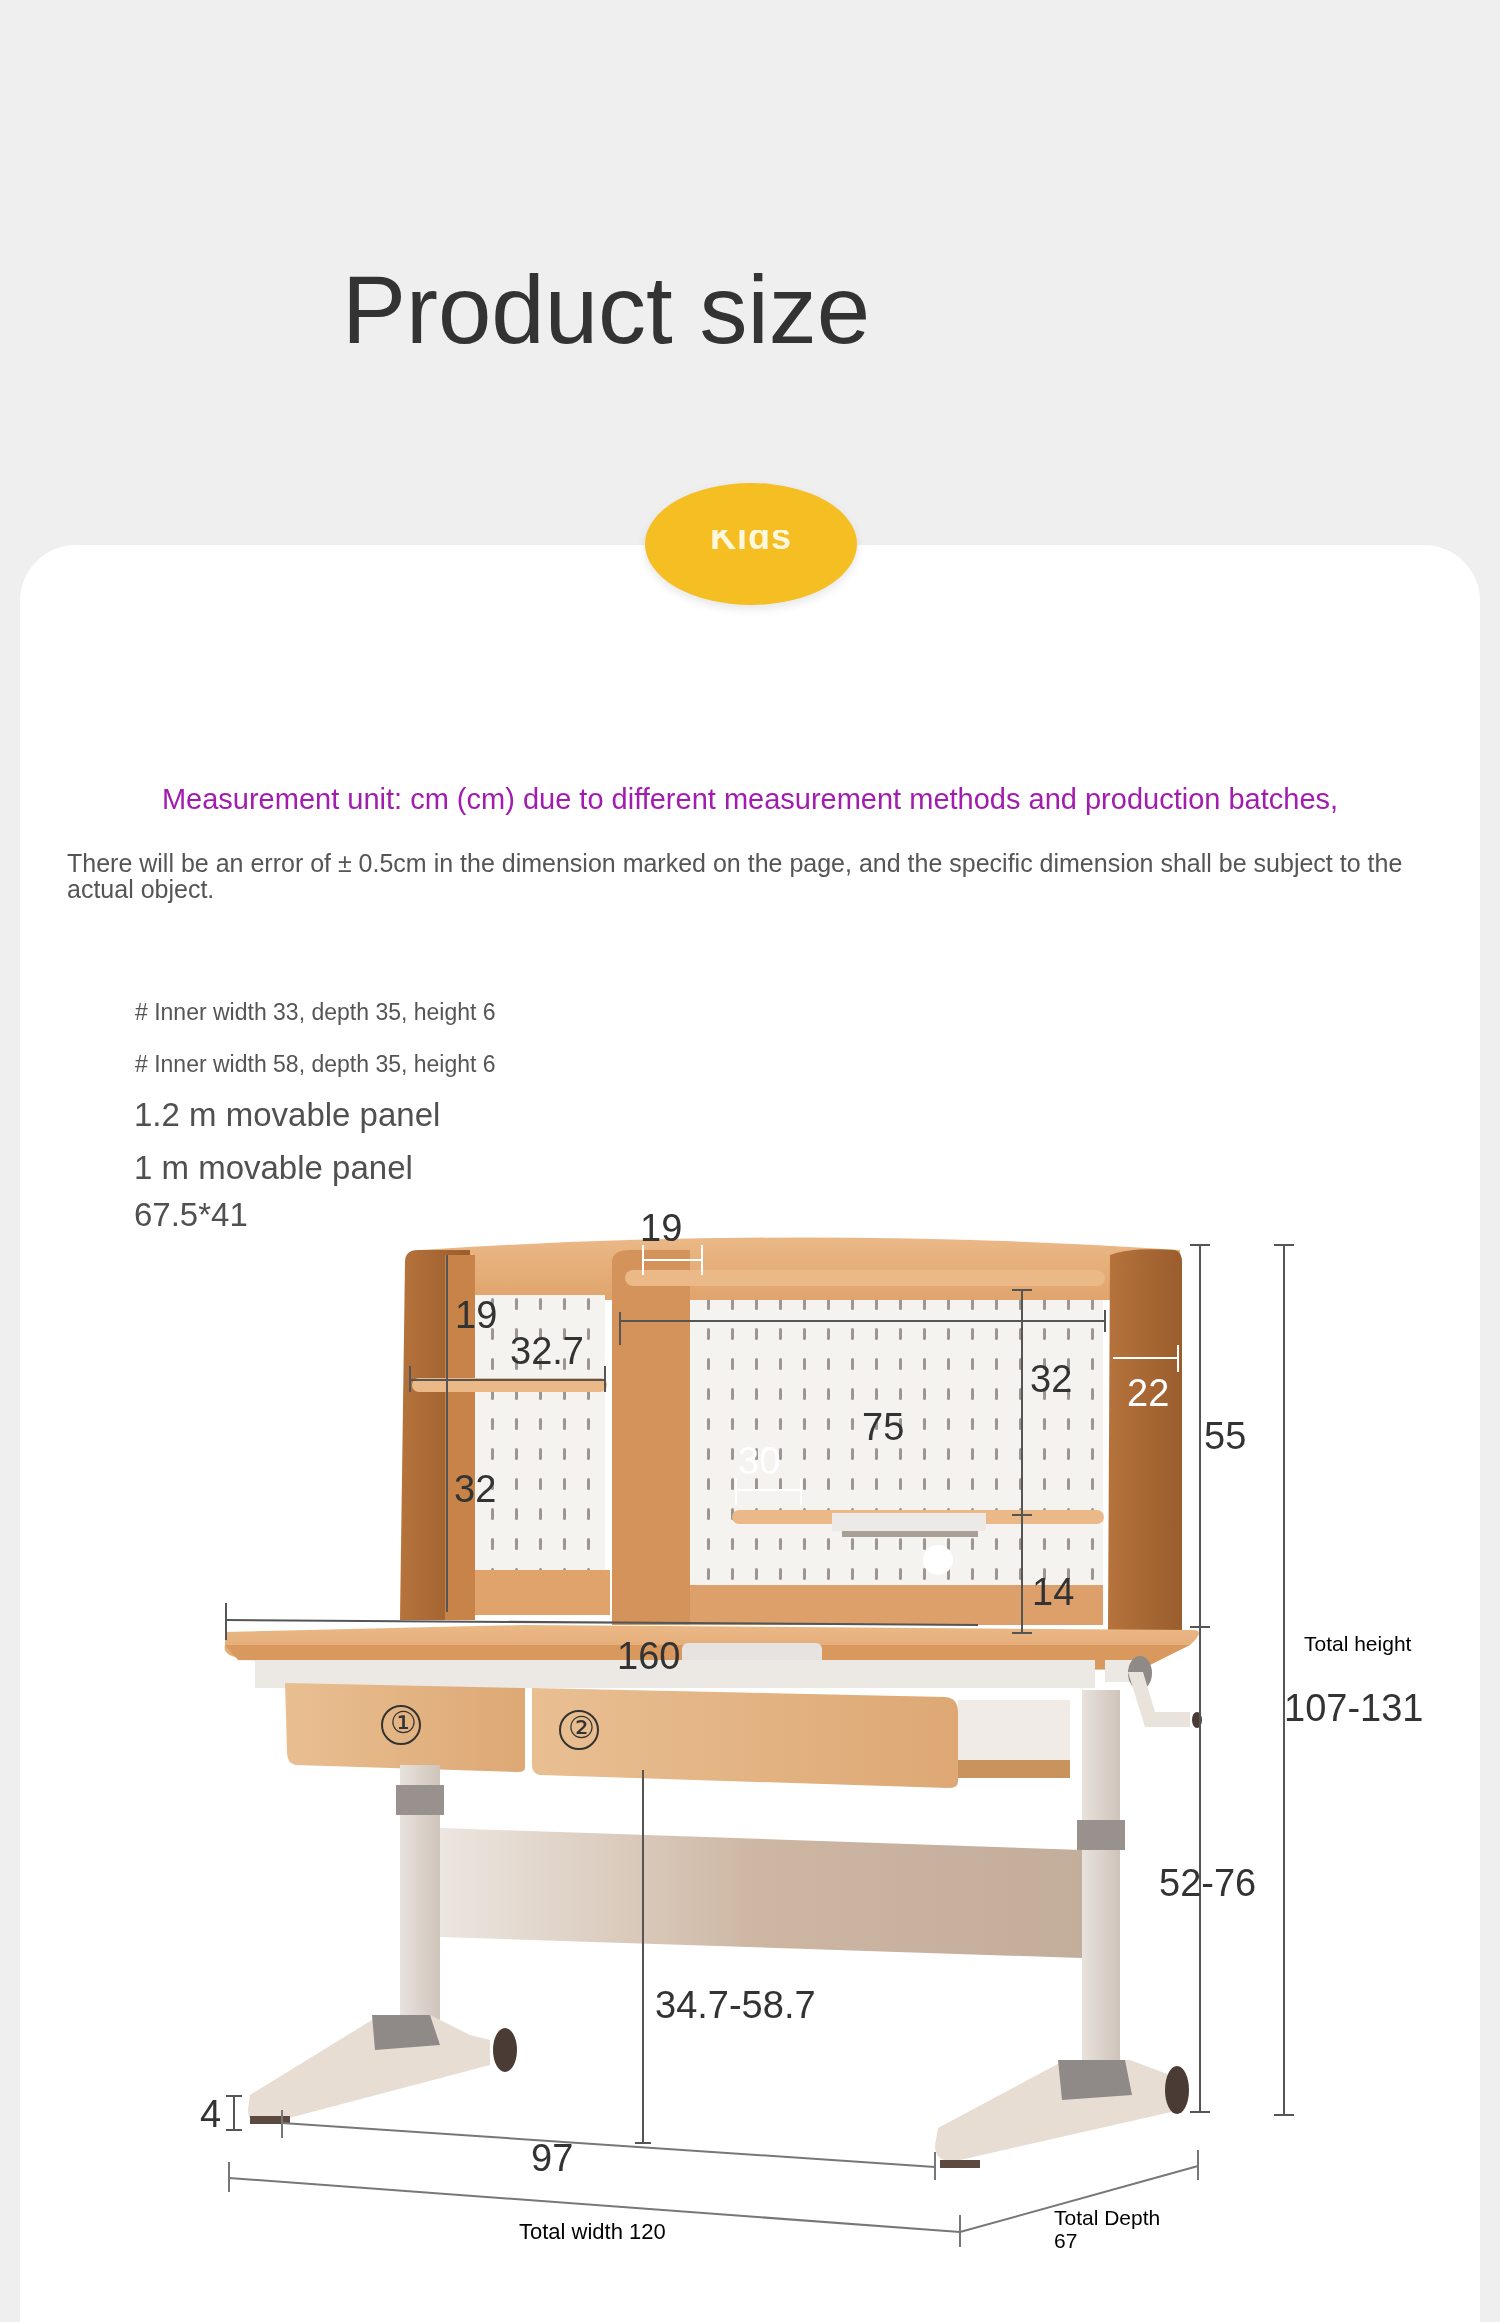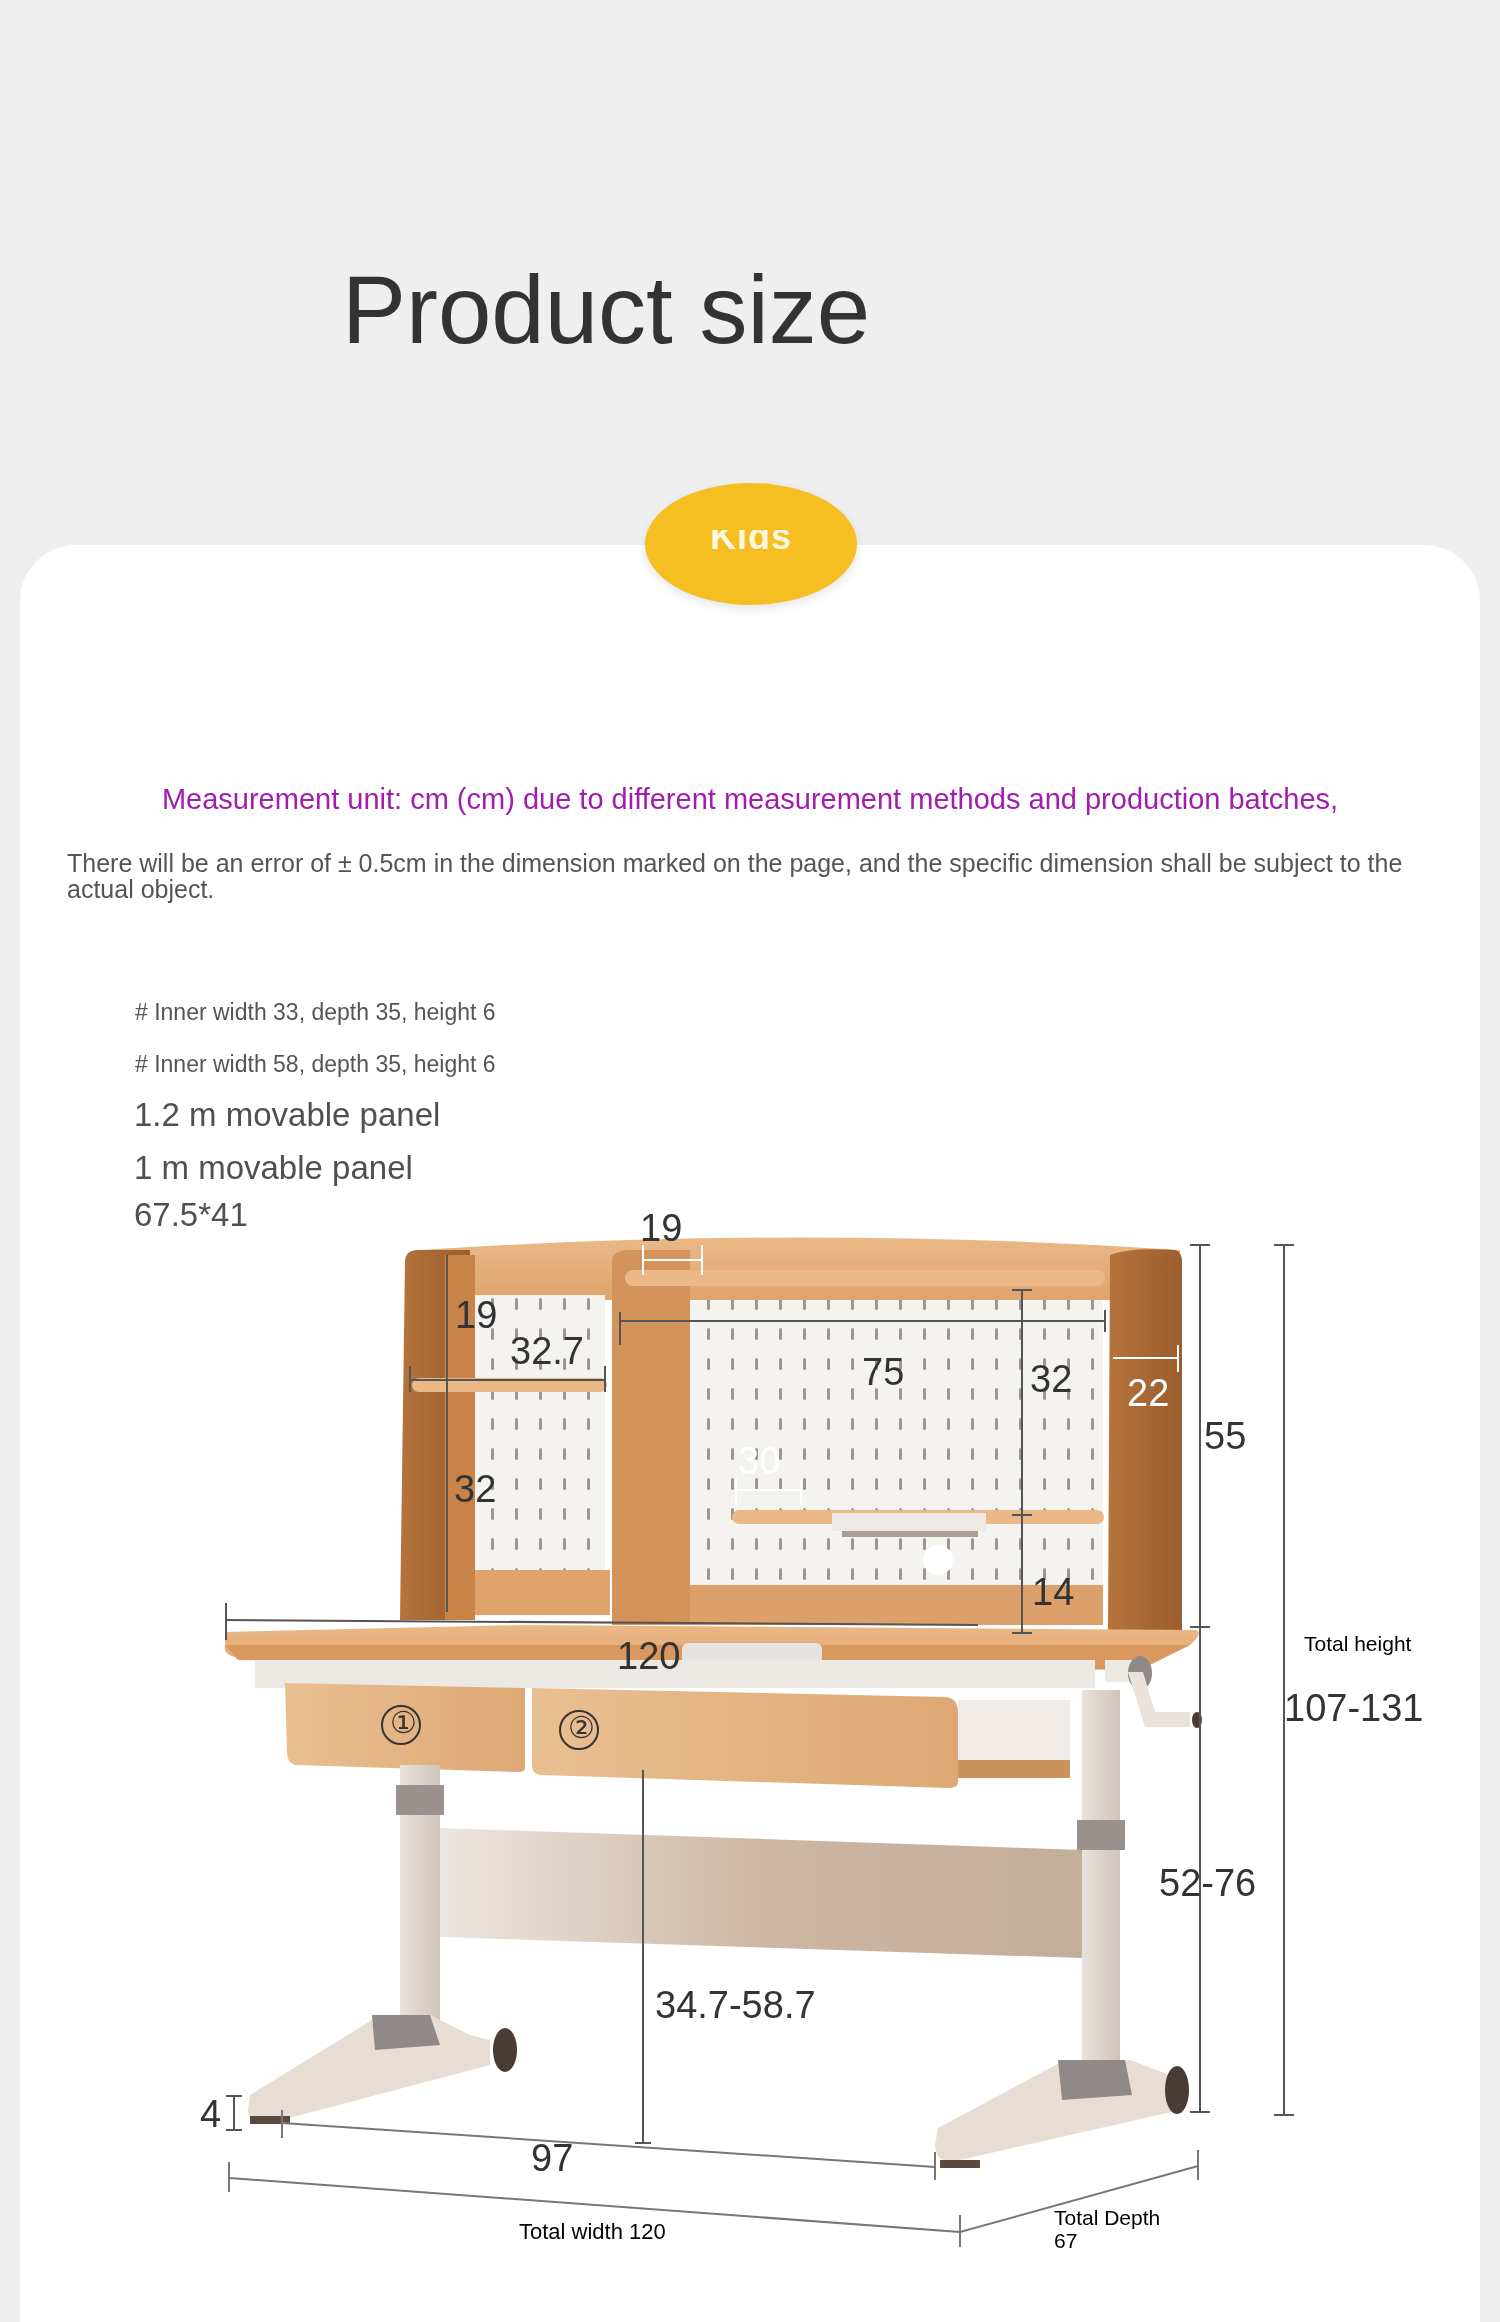--- a/index.html
+++ b/index.html
@@ -200,27 +200,27 @@
   </g>
 
   <circle cx="401" cy="1725" r="19" fill="none" stroke="#333" stroke-width="2"></circle>
   <circle cx="579" cy="1730" r="19" fill="none" stroke="#333" stroke-width="2"></circle>
 </svg>
 
 <div class="abs dim" style="left:640px;top:1209px;">19</div>
 <div class="abs dim" style="left:455px;top:1296px;">19</div>
 <div class="abs dim" style="left:510px;top:1332px;">32.7</div>
 <div class="abs dim" style="left:454px;top:1470px;">32</div>
-<div class="abs dim" style="left:862px;top:1353px;">75</div>
+<div class="abs dim" style="left:862px;top:1408px;">75</div>
 <div class="abs dim" style="left:1030px;top:1360px;">32</div>
 <div class="abs dim w" style="left:1127px;top:1374px;">22</div>
 <div class="abs dim" style="left:1204px;top:1417px;">55</div>
 <div class="abs dim w" style="left:738px;top:1442px;">30</div>
 <div class="abs dim" style="left:1032px;top:1573px;">14</div>
-<div class="abs dim" style="left:617px;top:1637px;">120</div>
+<div class="abs dim" style="left:617px;top:1637px;">160</div>
 <div class="abs dim" style="left:390px;top:1708px;font-size:30px;">①</div>
 <div class="abs dim" style="left:568px;top:1713px;font-size:30px;">②</div>
 <div class="abs small" style="left:1304px;top:1634px;">Total height</div>
 <div class="abs dim" style="left:1284px;top:1689px;">107-131</div>
 <div class="abs dim" style="left:1159px;top:1864px;">52-76</div>
 <div class="abs dim" style="left:655px;top:1986px;">34.7-58.7</div>
 <div class="abs dim" style="left:200px;top:2095px;">4</div>
 <div class="abs dim" style="left:531px;top:2139px;">97</div>
 <div class="abs small" style="left:519px;top:2222px;font-size:22px;">Total width 120</div>
 <div class="abs small" style="left:1054px;top:2208px;">Total Depth</div>

